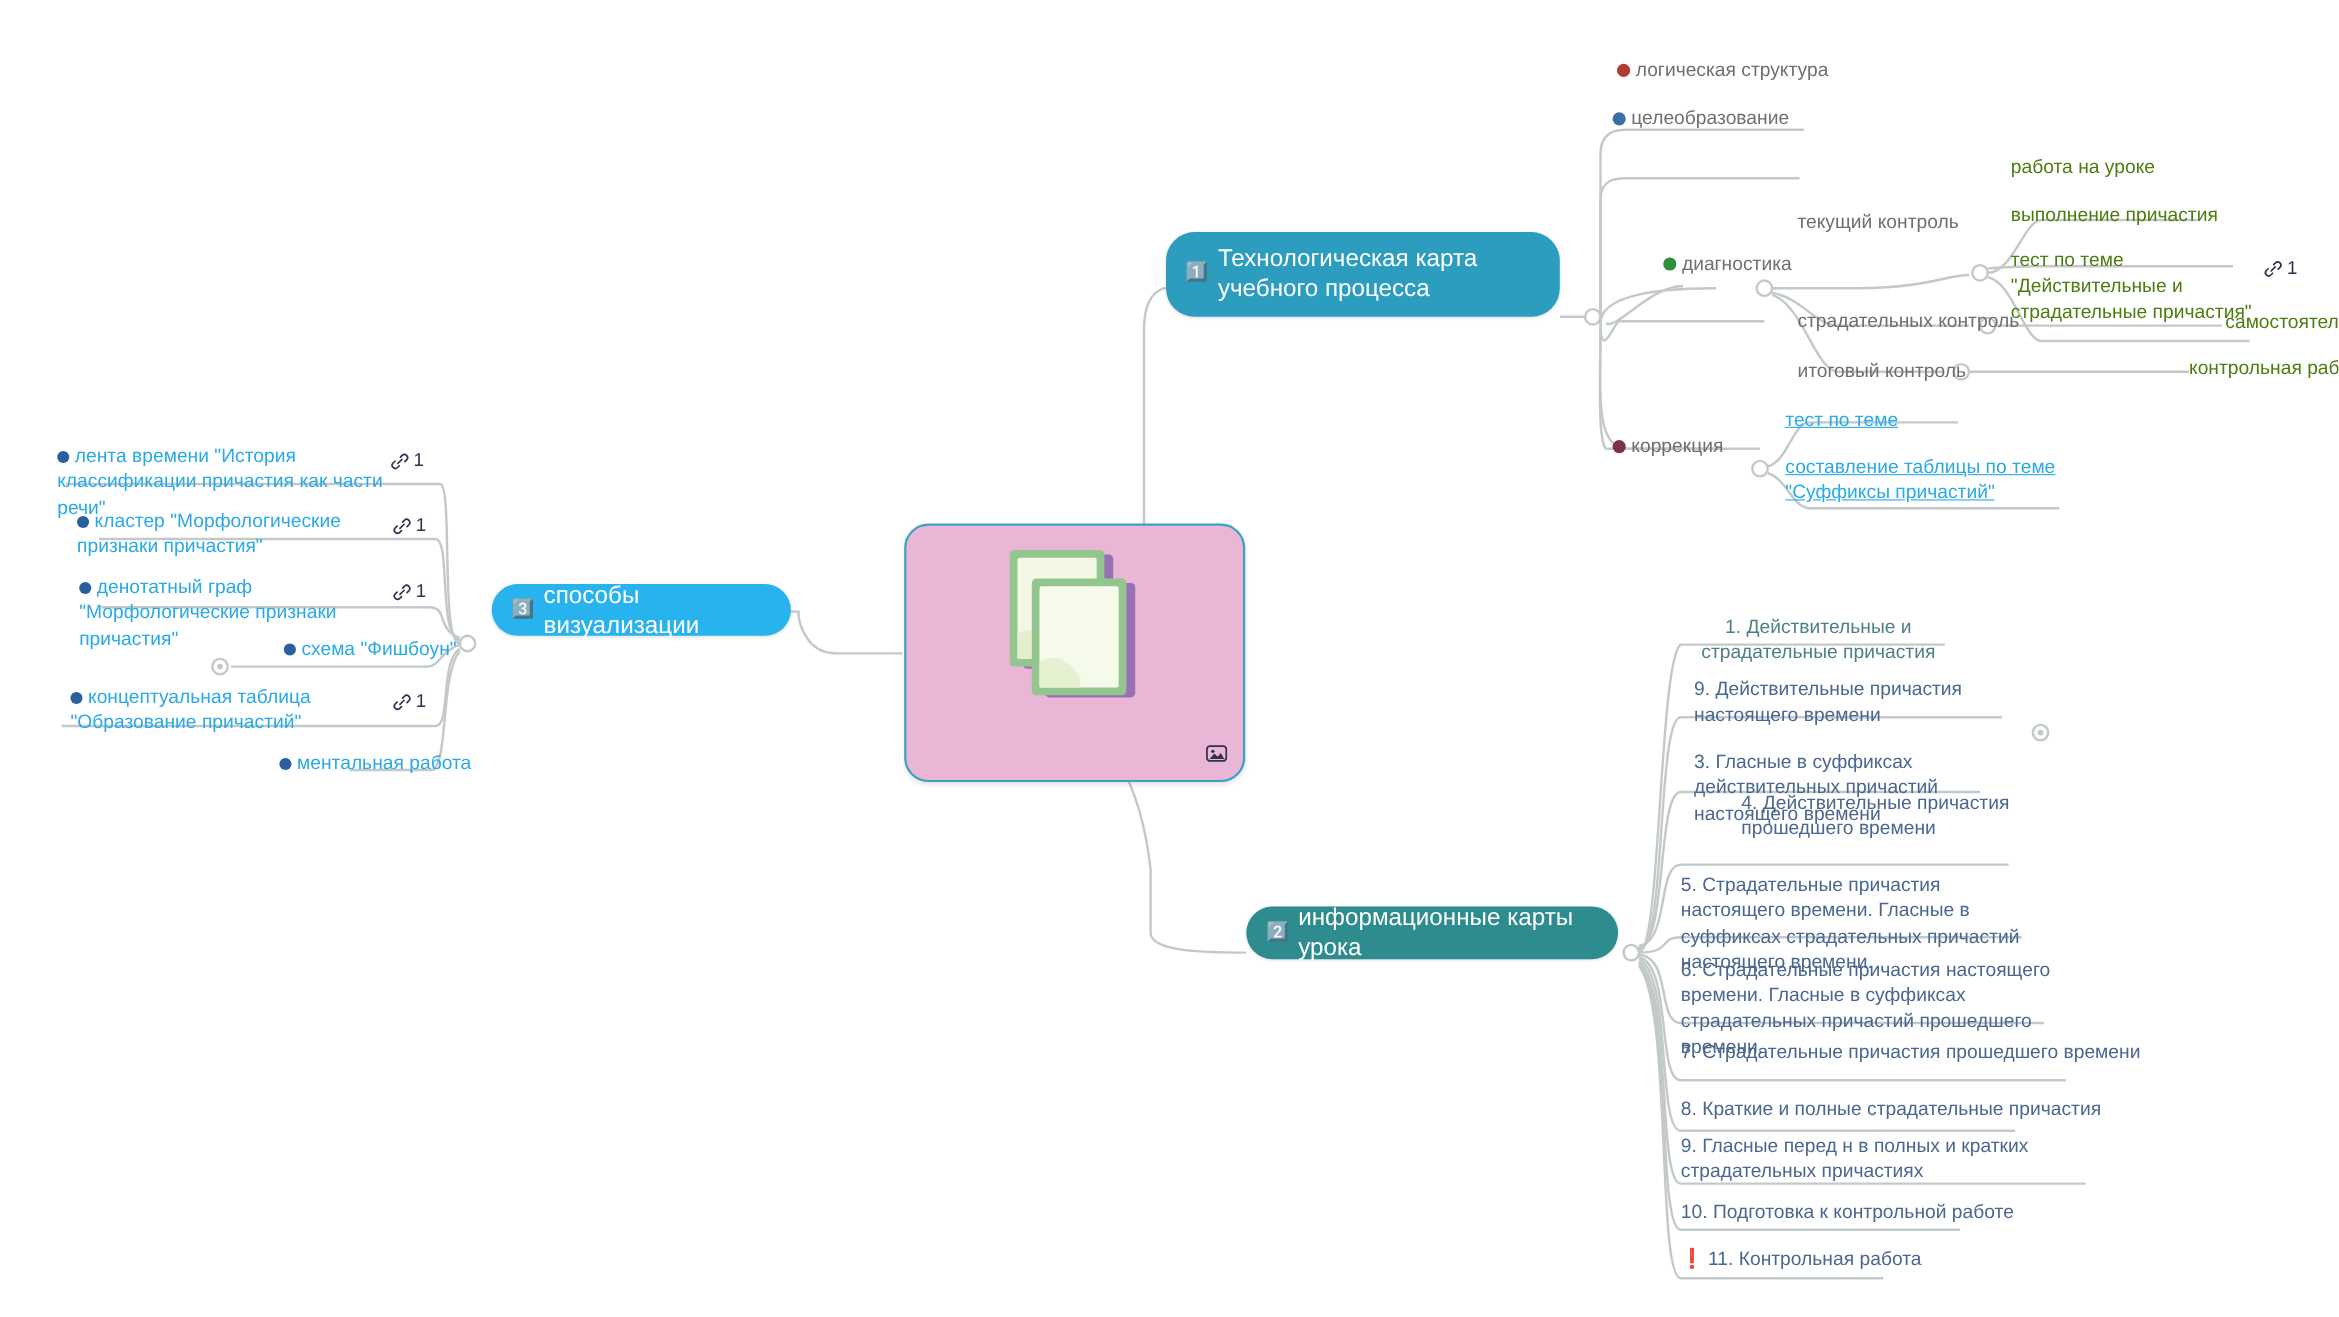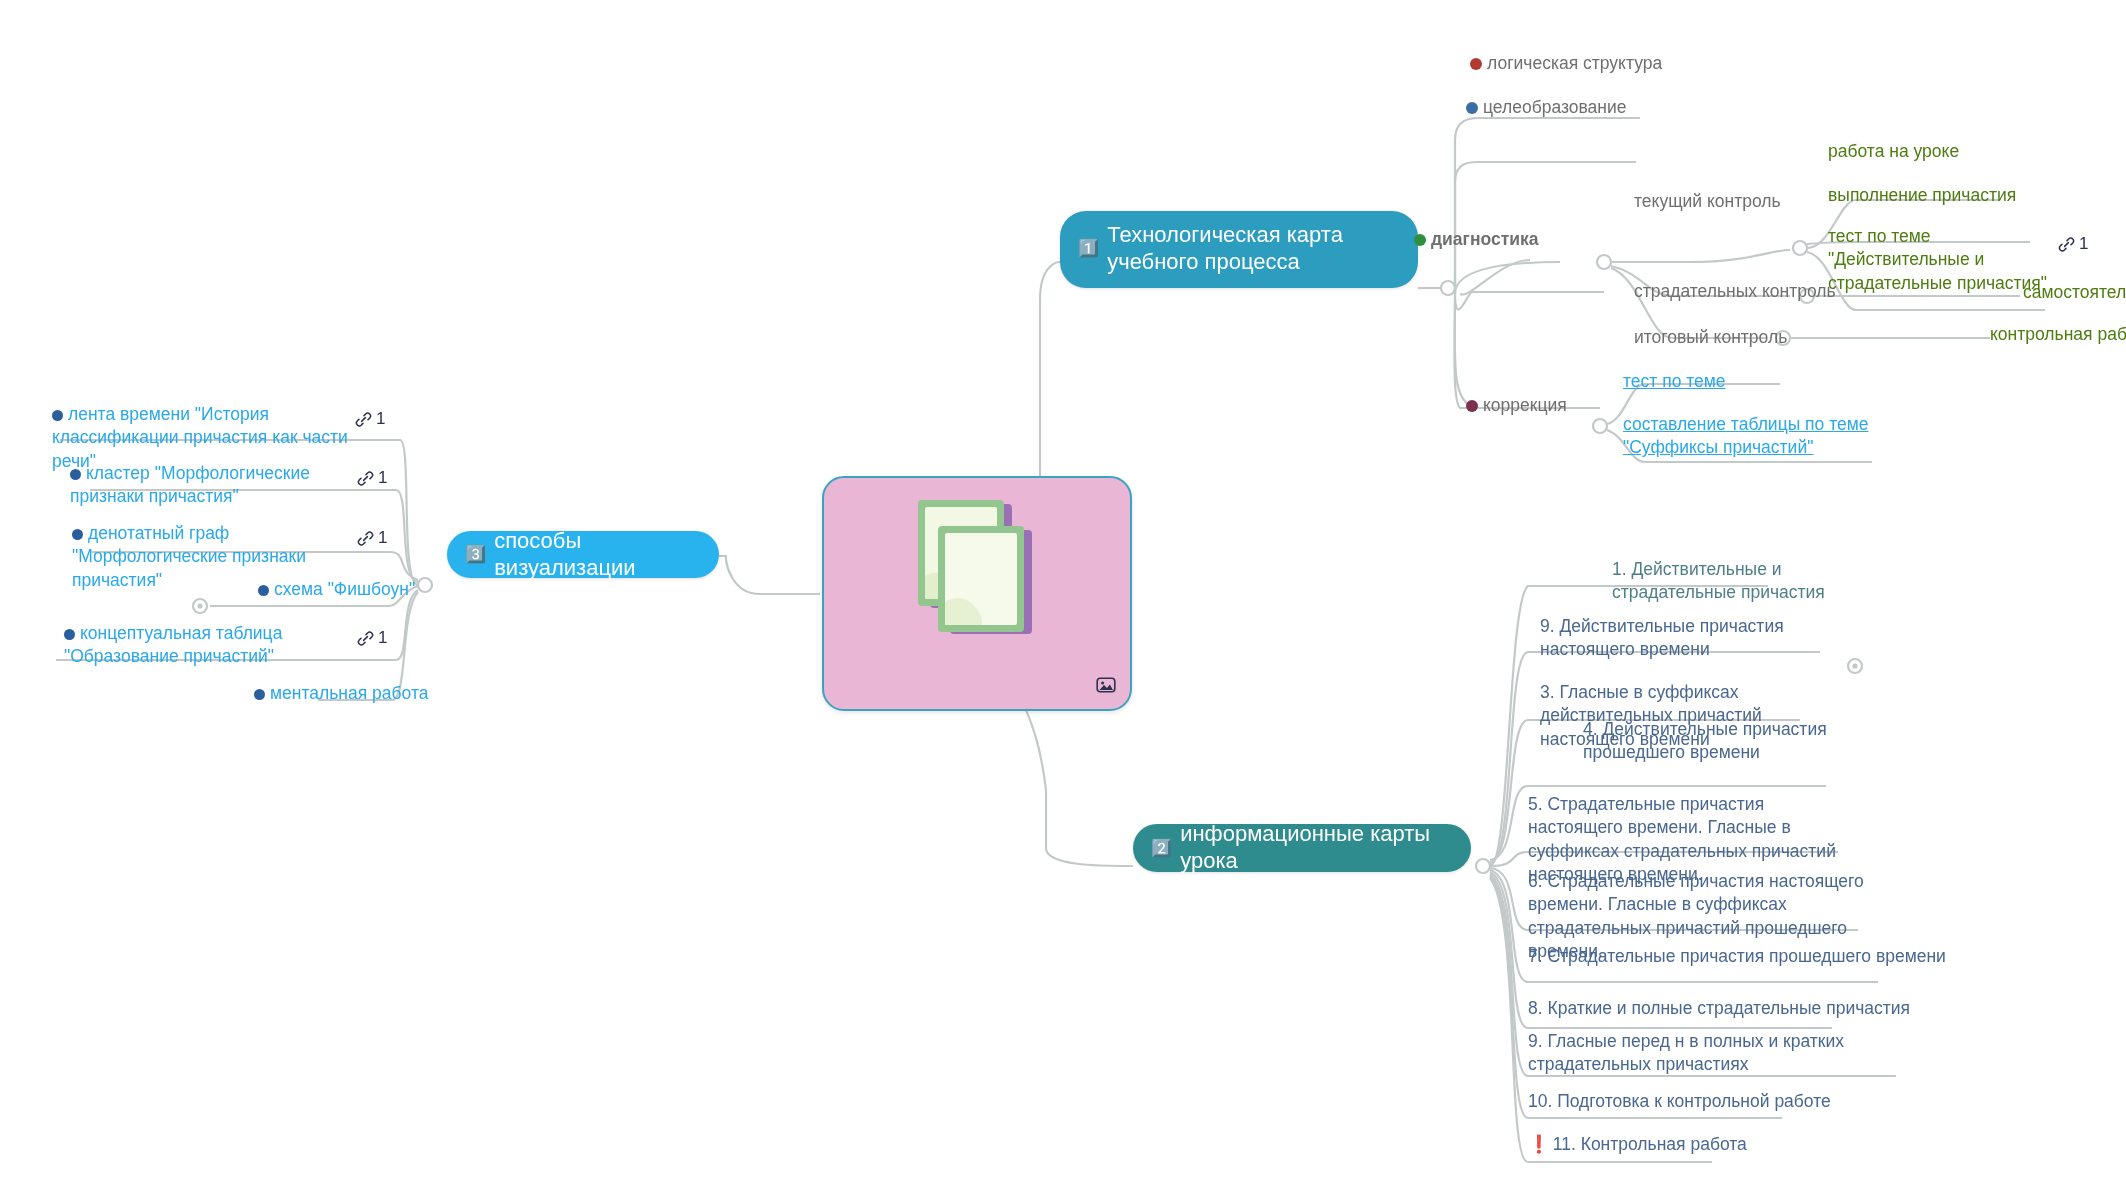--- a/index.html
+++ b/index.html
@@ -320,21 +320,21 @@
   </div>
 
   <div class="topic-grey" style="left:1470px; top:52px; width:260px;">
     <span class="bullet" style="background:#b33a33"></span><span>логическая структура</span>
   </div>
 
   <div class="topic-grey" style="left:1466px; top:96px; width:260px;">
     <span class="bullet" style="background:#3b6ea5"></span><span>целеобразование</span>
   </div>
 
-  <div class="topic-grey" style="left:1414px; top:228px; width:240px;font-weight:bold;">
+  <div class="topic-grey" style="left:1512px; top:228px; width:240px;">
     <span class="bullet" style="background:#2f8f3e"></span><span>диагностика</span>
   </div>
 
   <div class="topic-grey" style="left:1466px; top:394px; width:240px;">
     <span class="bullet" style="background:#7c3050"></span><span>коррекция</span>
   </div>
 
   <div class="topic-grey" style="left:1634px; top:190px; width:230px;">
     <span>текущий контроль</span>
   </div>
@@ -443,21 +443,21 @@
           <path d="M 8 12.4 L 6.4 14 A 2.9 2.9 0 0 1 2.3 9.9 L 4 8.3"></path>
       </g>
     </svg>
     <span>1</span>
   </div>
 
   <div class="leaf" style="left:254px; top:682px; width:200px; white-space:nowrap;">
     <span class="bullet" style="background:#2a5f9e"></span><span>ментальная работа</span>
   </div>
 
-  <div class="lesson first" style="left:1612px; top:558px; width:250px;">
+  <div class="lesson first" style="left:1528px; top:558px; width:250px;text-align:center;">
     <span>1. Действительные и страдательные причастия</span>
   </div>
   <div class="lesson" style="left:1540px; top:615px; width:290px;">
     <span>9.    Действительные причастия настоящего времени</span>
   </div>
   <div class="lesson" style="left:1540px; top:681px; width:300px;">
     <span>3.    Гласные в суффиксах действительных причастий настоящего времени</span>
   </div>
   <div class="lesson" style="left:1540px; top:718px; width:300px;margin-left:43px;">
     <span>4.    Действительные причастия прошедшего времени</span>

